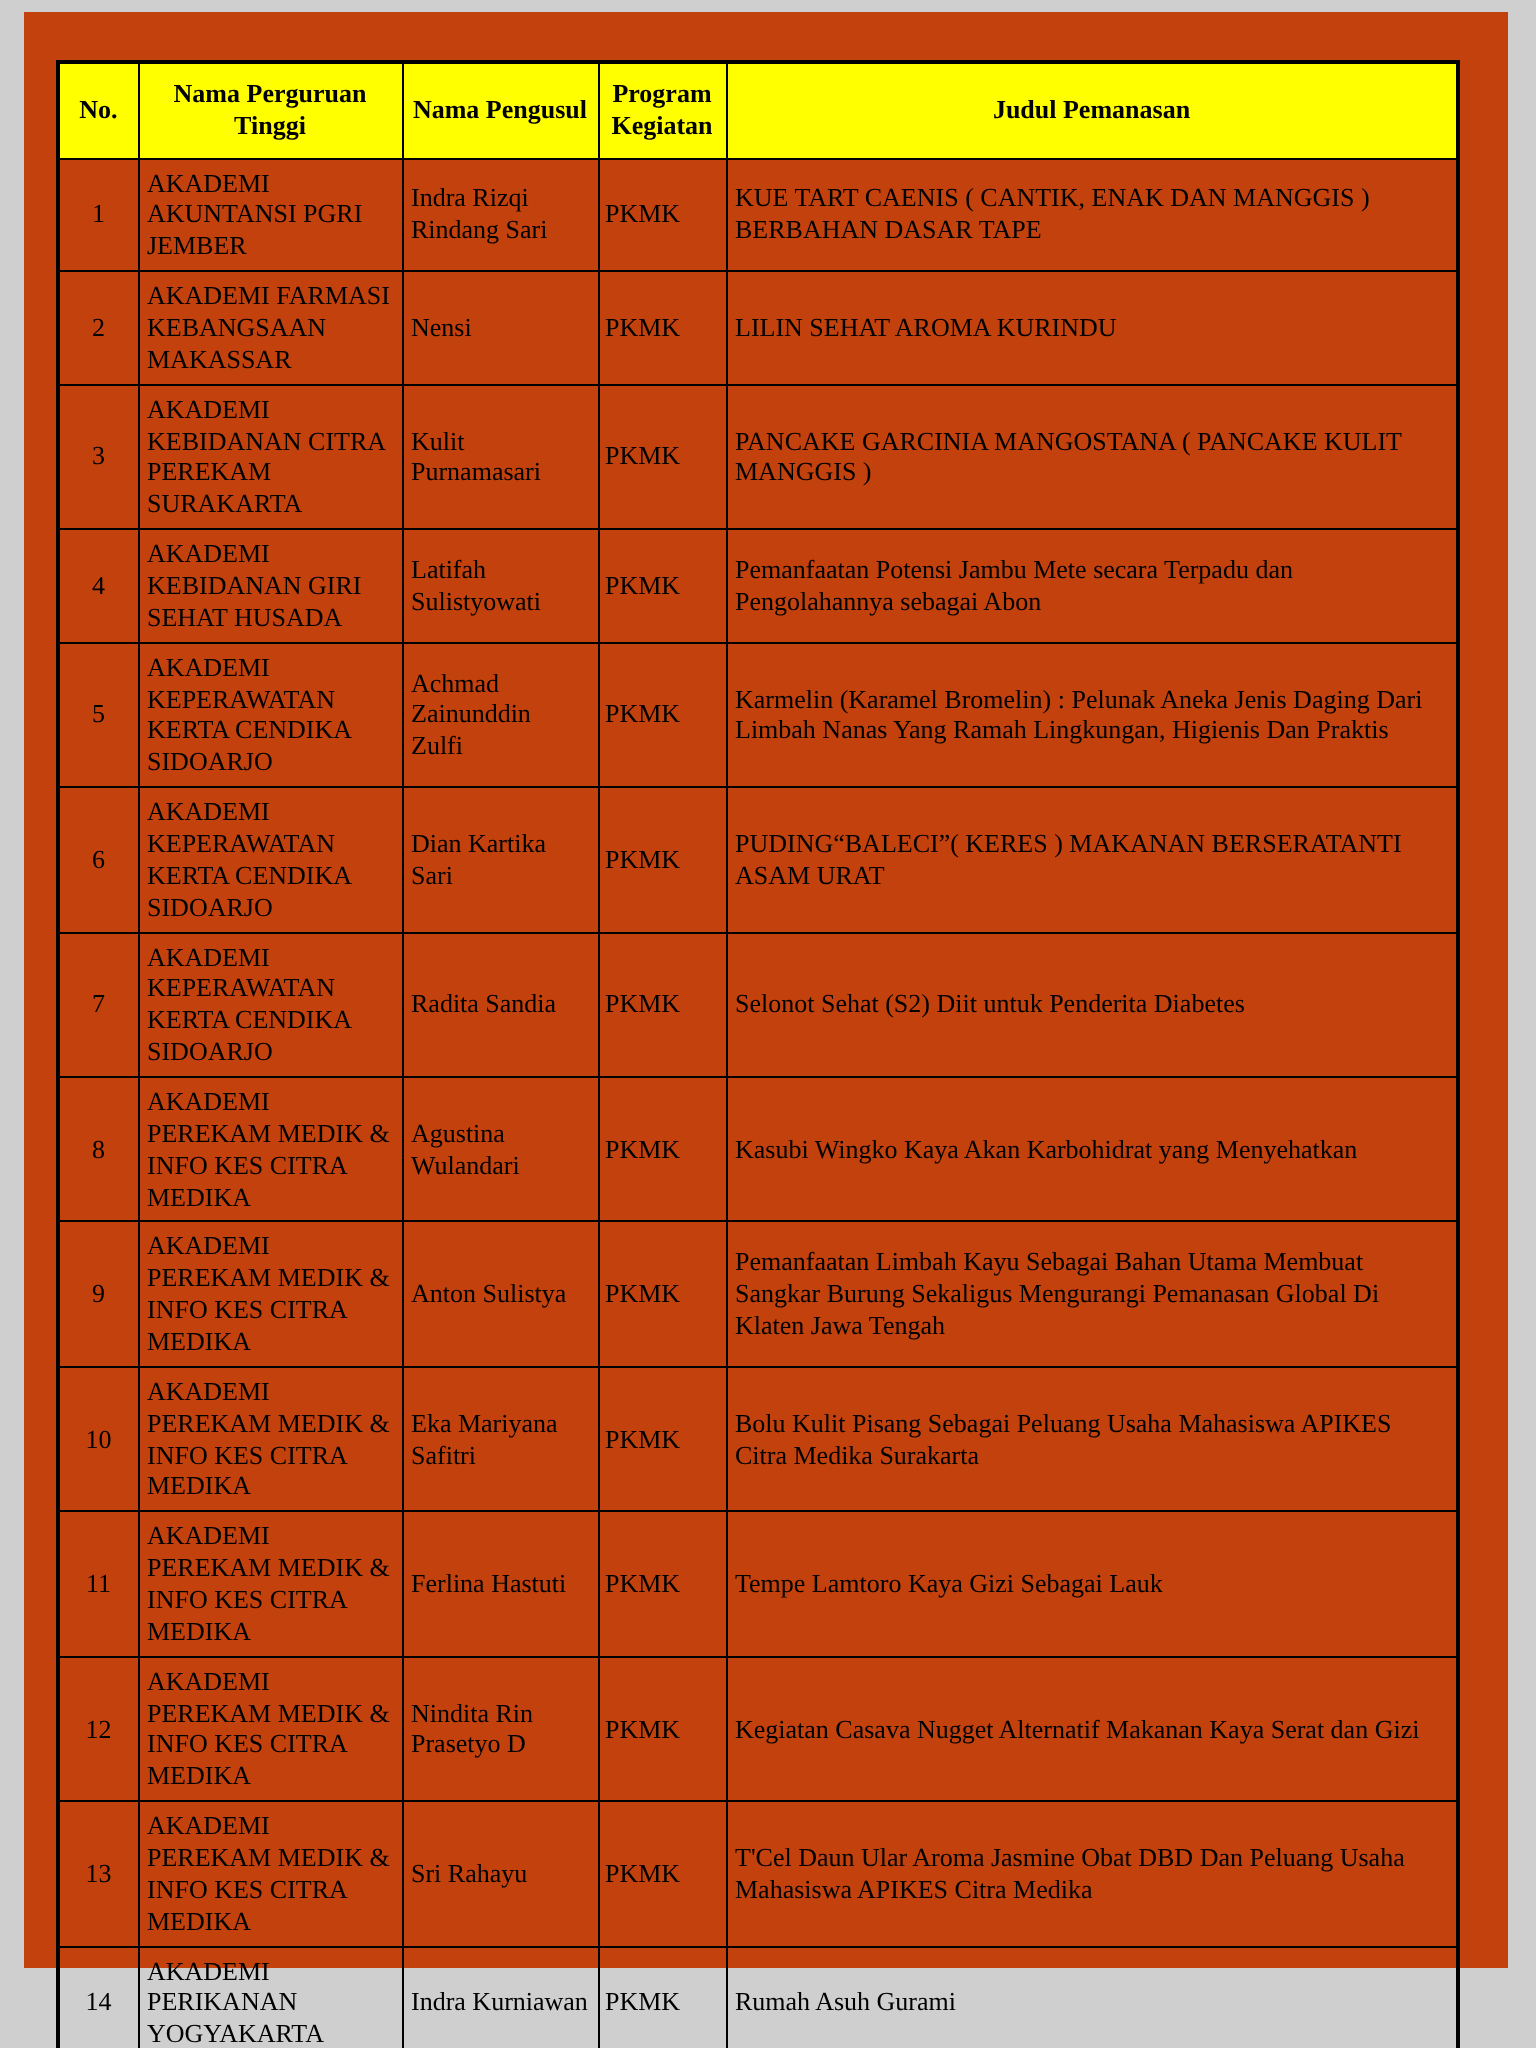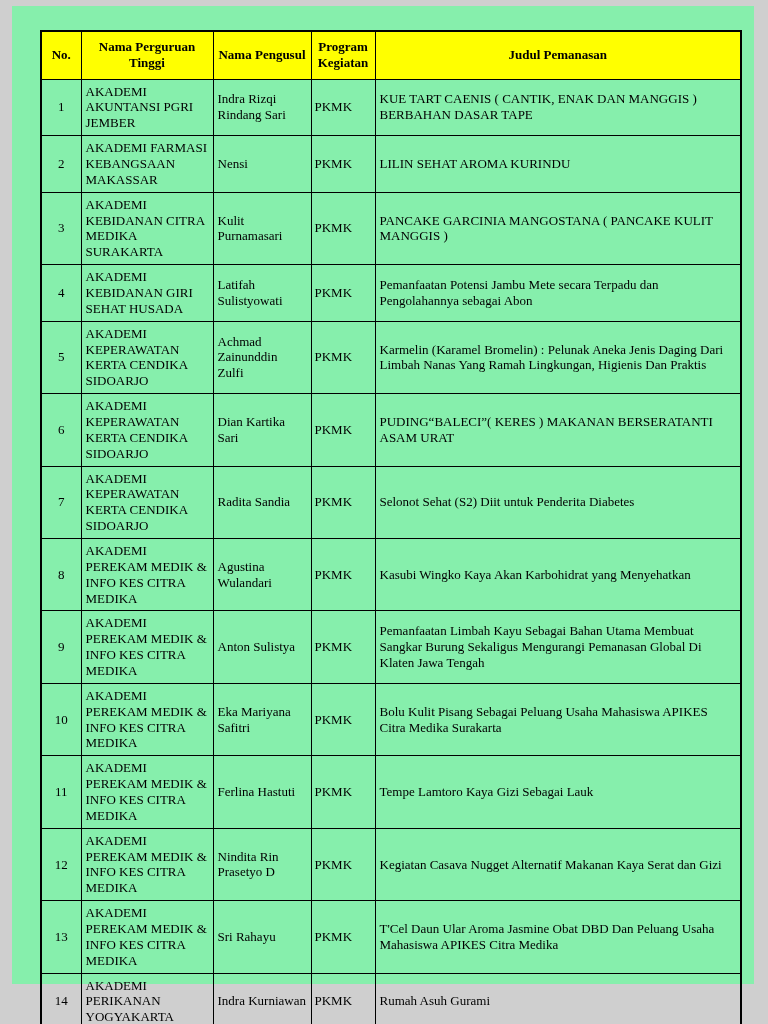--- a/index.html
+++ b/index.html
@@ -11,22 +11,22 @@
     background: #cfcfcf;
     min-height: 1024px;
     position: relative;
   }
   .page {
     position: absolute;
     left: 12px;
     top: 6px;
     width: 742px;
     height: 978px;
-    background: #86efac;
-    padding: 24px 14px 0 28px;
+    background: #c2410c;
+    padding: 24px 14px 0 16px;
   }
   table.doc-table {
     border-collapse: collapse;
     width: 700px;
     table-layout: fixed;
   }
   table.doc-table, table.doc-table th, table.doc-table td {
     border: 1px solid #000000;
   }
   table.doc-table {
@@ -90,21 +90,21 @@
         </tr>
         <tr>
           <td class="cell cell-no">2</td>
           <td class="cell cell-institution">AKADEMI FARMASI KEBANGSAAN MAKASSAR</td>
           <td class="cell cell-proposer">Nensi</td>
           <td class="cell cell-program">PKMK</td>
           <td class="cell cell-title">LILIN SEHAT AROMA KURINDU</td>
         </tr>
         <tr>
           <td class="cell cell-no">3</td>
-          <td class="cell cell-institution">AKADEMI KEBIDANAN CITRA MEDIKA SURAKARTA</td>
+          <td class="cell cell-institution">AKADEMI KEBIDANAN CITRA PEREKAM SURAKARTA</td>
           <td class="cell cell-proposer">Kulit Purnamasari</td>
           <td class="cell cell-program">PKMK</td>
           <td class="cell cell-title">PANCAKE GARCINIA MANGOSTANA ( PANCAKE KULIT MANGGIS )</td>
         </tr>
         <tr>
           <td class="cell cell-no">4</td>
           <td class="cell cell-institution">AKADEMI KEBIDANAN GIRI SEHAT HUSADA</td>
           <td class="cell cell-proposer">Latifah Sulistyowati</td>
           <td class="cell cell-program">PKMK</td>
           <td class="cell cell-title">Pemanfaatan Potensi Jambu Mete secara Terpadu dan Pengolahannya sebagai Abon</td>

